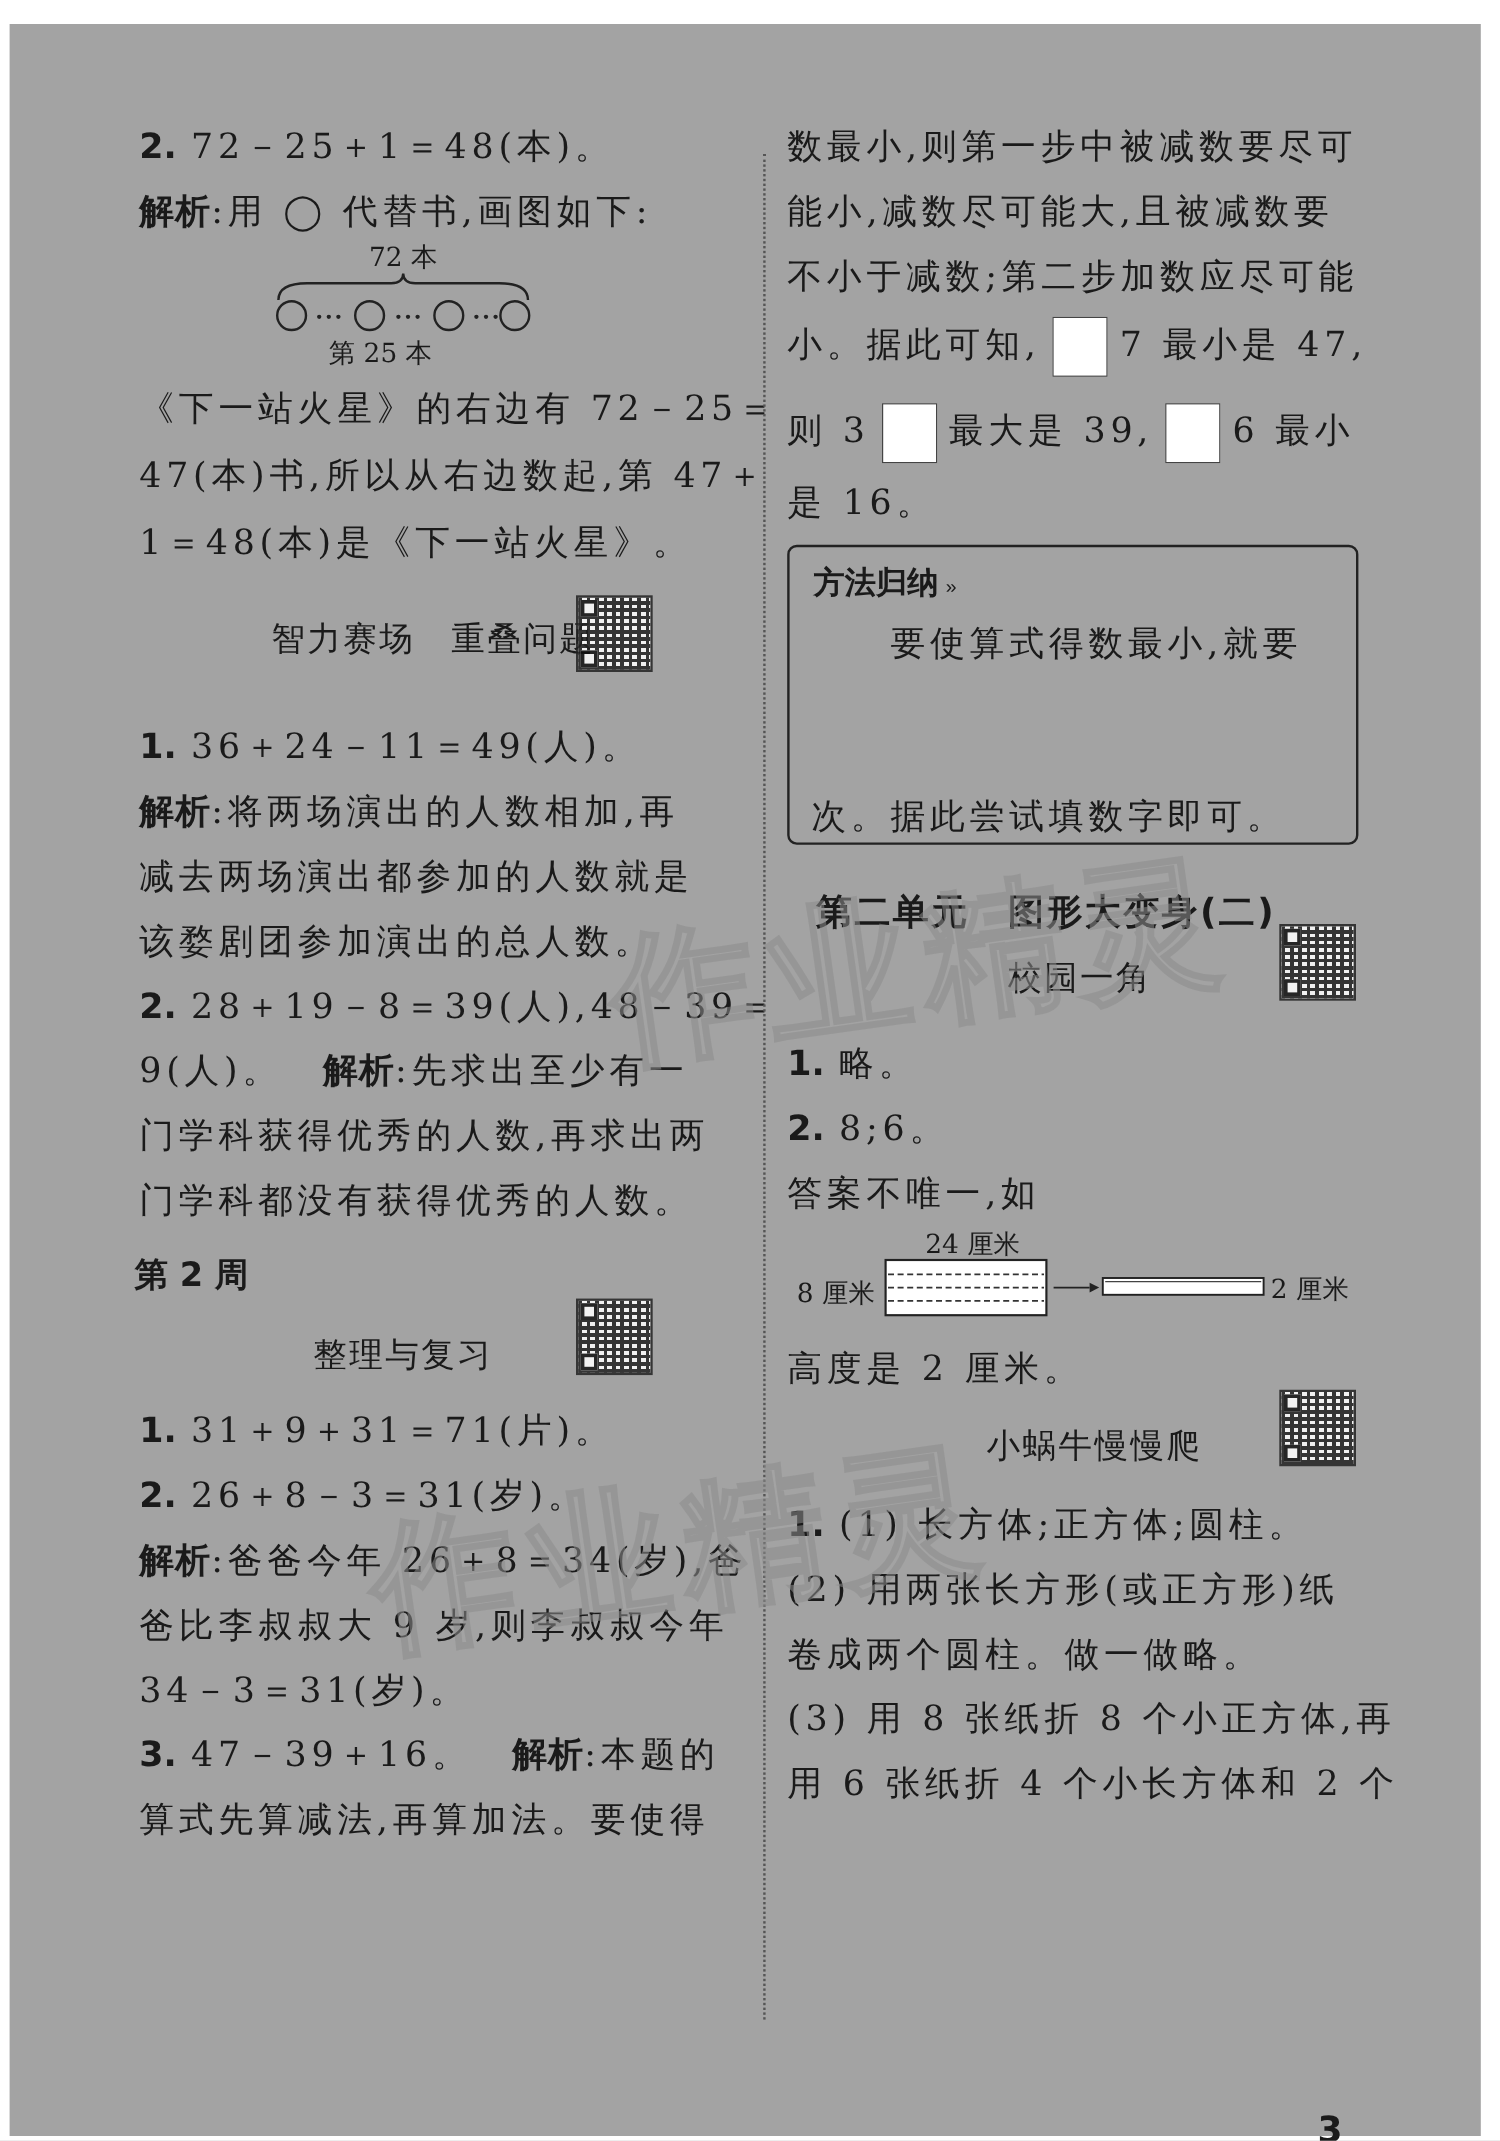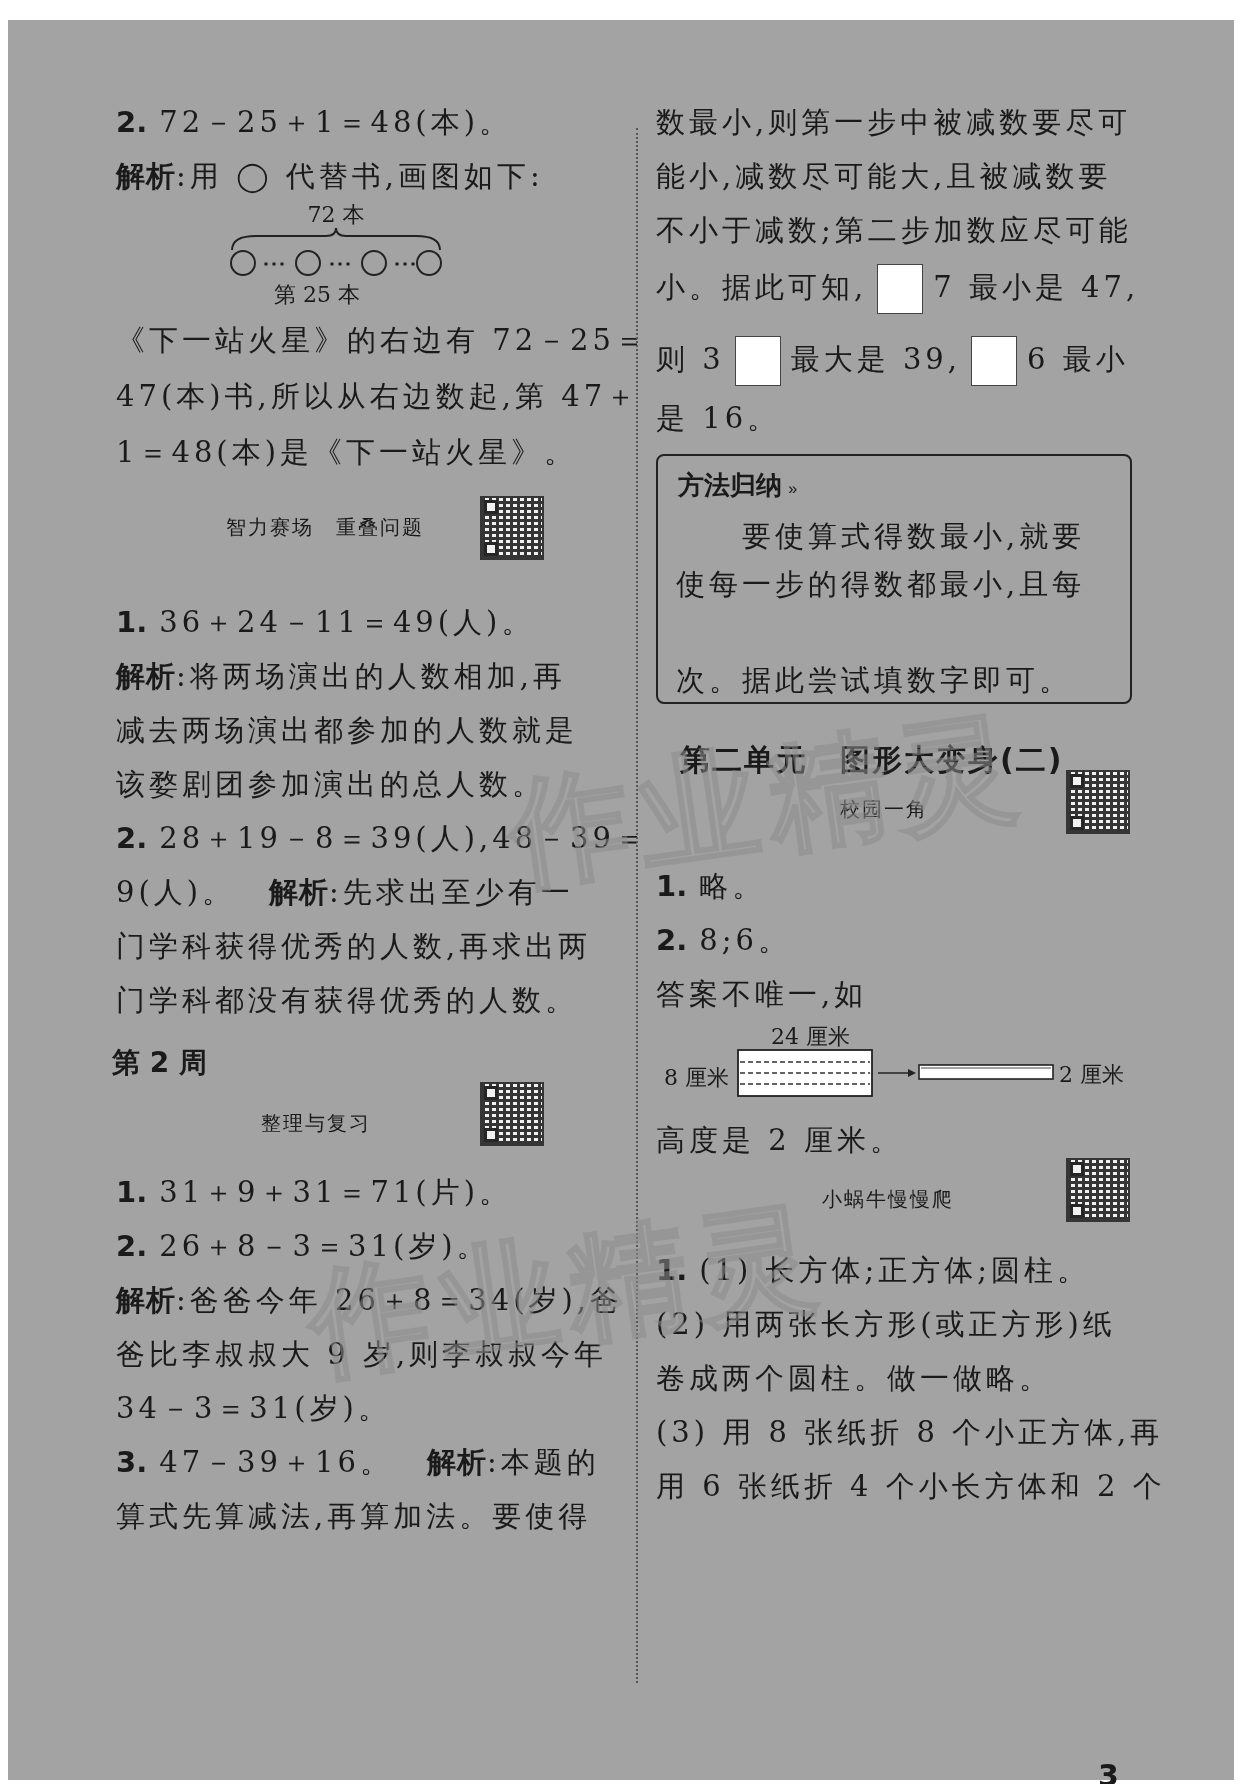--- a/index.html
+++ b/index.html
@@ -21,21 +21,21 @@
     border-left: 2px dotted #555;
   }
   .line {
     position: absolute; left: 0; white-space: nowrap;
     font-size: 29px; letter-spacing: 4px; line-height: 40px;
   }
   .num { font-family: "DejaVu Sans", "Liberation Sans", sans-serif; font-weight: bold; letter-spacing: 0; margin-right: 12px; }
   .lbl { font-family: "DejaVu Sans", "Liberation Sans", sans-serif; font-weight: bold; letter-spacing: 1px; }
   .sec-title {
     position: absolute; font-family: "DejaVu Sans", "Liberation Sans", sans-serif;
-    font-size: 20px; letter-spacing: 2px; white-space: nowrap; text-align: center;
+    font-size: 28px; letter-spacing: 2px; white-space: nowrap; text-align: center;
   }
   .week-title {
     position: absolute; font-family: "DejaVu Sans", "Liberation Sans", sans-serif;
     font-size: 28px; font-weight: bold; white-space: nowrap;
   }
   .unit-title {
     position: absolute; font-family: "DejaVu Sans", "Liberation Sans", sans-serif;
     font-size: 30px; font-weight: bold; white-space: nowrap; letter-spacing: 2px;
   }
   .qr {
@@ -175,21 +175,20 @@
     <div class="line" style="top:316px">
       <span>则 3</span><span class="blank"></span><span>最大是 39,</span><span class="blank"></span><span>6 最小</span>
     </div>
     <div class="line" style="top:378px">是 16。</div>
 
     <div class="method-box">
       <div class="method-title">
         <span>方法归纳</span><span class="method-arrow">»</span>
       </div>
       <div class="line" style="left:18px; top:60px">　　要使算式得数最小,就要</div>
-      <div class="line" style="left:18px; top:108px">使每一步的得数都最小,且每</div>
       <div class="line" style="left:18px; top:204px">次。据此尝试填数字即可。</div>
     </div>
 
     <div class="unit-title" style="left:24px; top:720px">第二单元　图形大变身(二)</div>
 
     <div class="sec-title" style="left:184px; top:776px">校园一角</div>
     <div class="qr" style="left:410px; top:750px"></div>
 
     <div class="line" style="top:846px">
       <span class="num">1.</span><span>略。</span>

